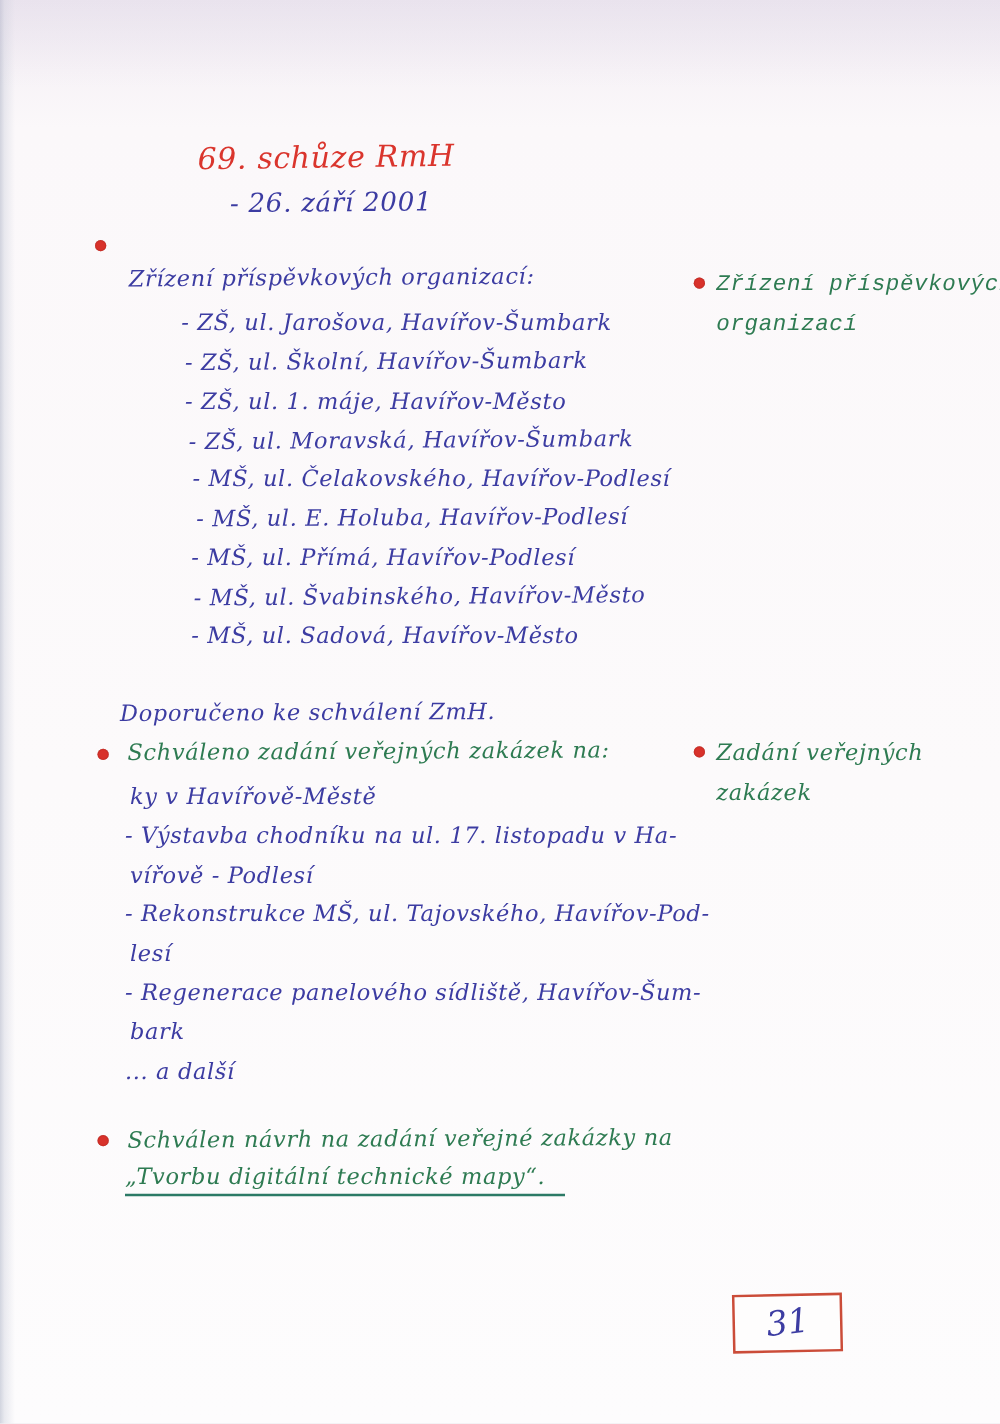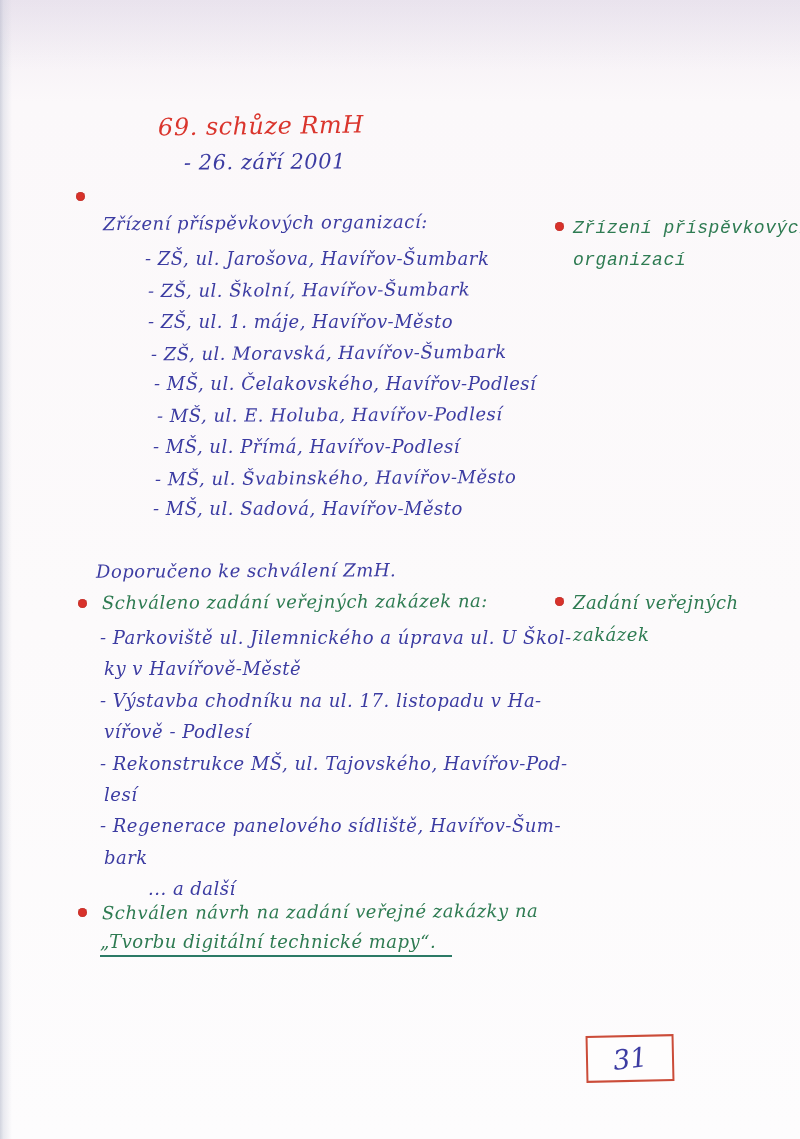--- a/index.html
+++ b/index.html
@@ -44,21 +44,21 @@
   .org-list .line:nth-child(3){margin-left:8px;}
   .org-list .line:nth-child(4){margin-left:11px;transform:rotate(-.4deg);}
   .org-list .line:nth-child(5){margin-left:14px;}
   .org-list .line:nth-child(6){margin-left:17px;transform:rotate(-.3deg);}
   .org-list .line:nth-child(7){margin-left:13px;}
   .org-list .line:nth-child(8){margin-left:15px;transform:rotate(-.4deg);}
   .org-list .line:nth-child(9){margin-left:13px;}
   .org-list .line:nth-child(10){margin-left:15px;transform:rotate(-.3deg);}
   .tender-list .line{height:31.4px;line-height:31.4px;}
   .tender-list .cont{margin-left:4px;}
-  .tender-list .more{margin-left:48px;}
+  .tender-list .more{}
   .underlined{
     border-bottom:2px solid #2c7a66;
     padding-right:16px;padding-bottom:3px;
   }
   .note-lines .line{height:32px;line-height:32px;}
   .page-box{
     position:absolute;left:586px;top:1035px;width:84px;height:43px;
     border:2px solid #cb4c39;
     display:flex;align-items:center;justify-content:center;
     transform:rotate(-1.2deg);
@@ -94,21 +94,20 @@
     <div class="line">- MŠ, ul. Švabinského, Havířov-Město</div>
     <div class="line">- MŠ, ul. Sadová, Havířov-Město</div>
   </div>
 
   <div class="hand blue body-txt" style="left:96px;top:560px;transform:rotate(-.3deg);">Doporučeno ke schválení ZmH.</div>
 
   <div class="dot" style="left:78px;top:599px;"></div>
   <div class="hand green body-txt" style="left:102px;top:591px;transform:rotate(-.3deg);">Schváleno zadání veřejných zakázek na:</div>
 
   <div class="hand blue body-txt tender-list" style="left:100px;top:622px;">
-    <div class="line">- Parkoviště ul. Jilemnického a úprava ul. U Škol-</div>
     <div class="line cont">ky v Havířově-Městě</div>
     <div class="line">- Výstavba chodníku na ul. 17. listopadu v Ha-</div>
     <div class="line cont">vířově - Podlesí</div>
     <div class="line">- Rekonstrukce MŠ, ul. Tajovského, Havířov-Pod-</div>
     <div class="line cont">lesí</div>
     <div class="line">- Regenerace panelového sídliště, Havířov-Šum-</div>
     <div class="line cont">bark</div>
     <div class="line more">... a další</div>
   </div>
 

